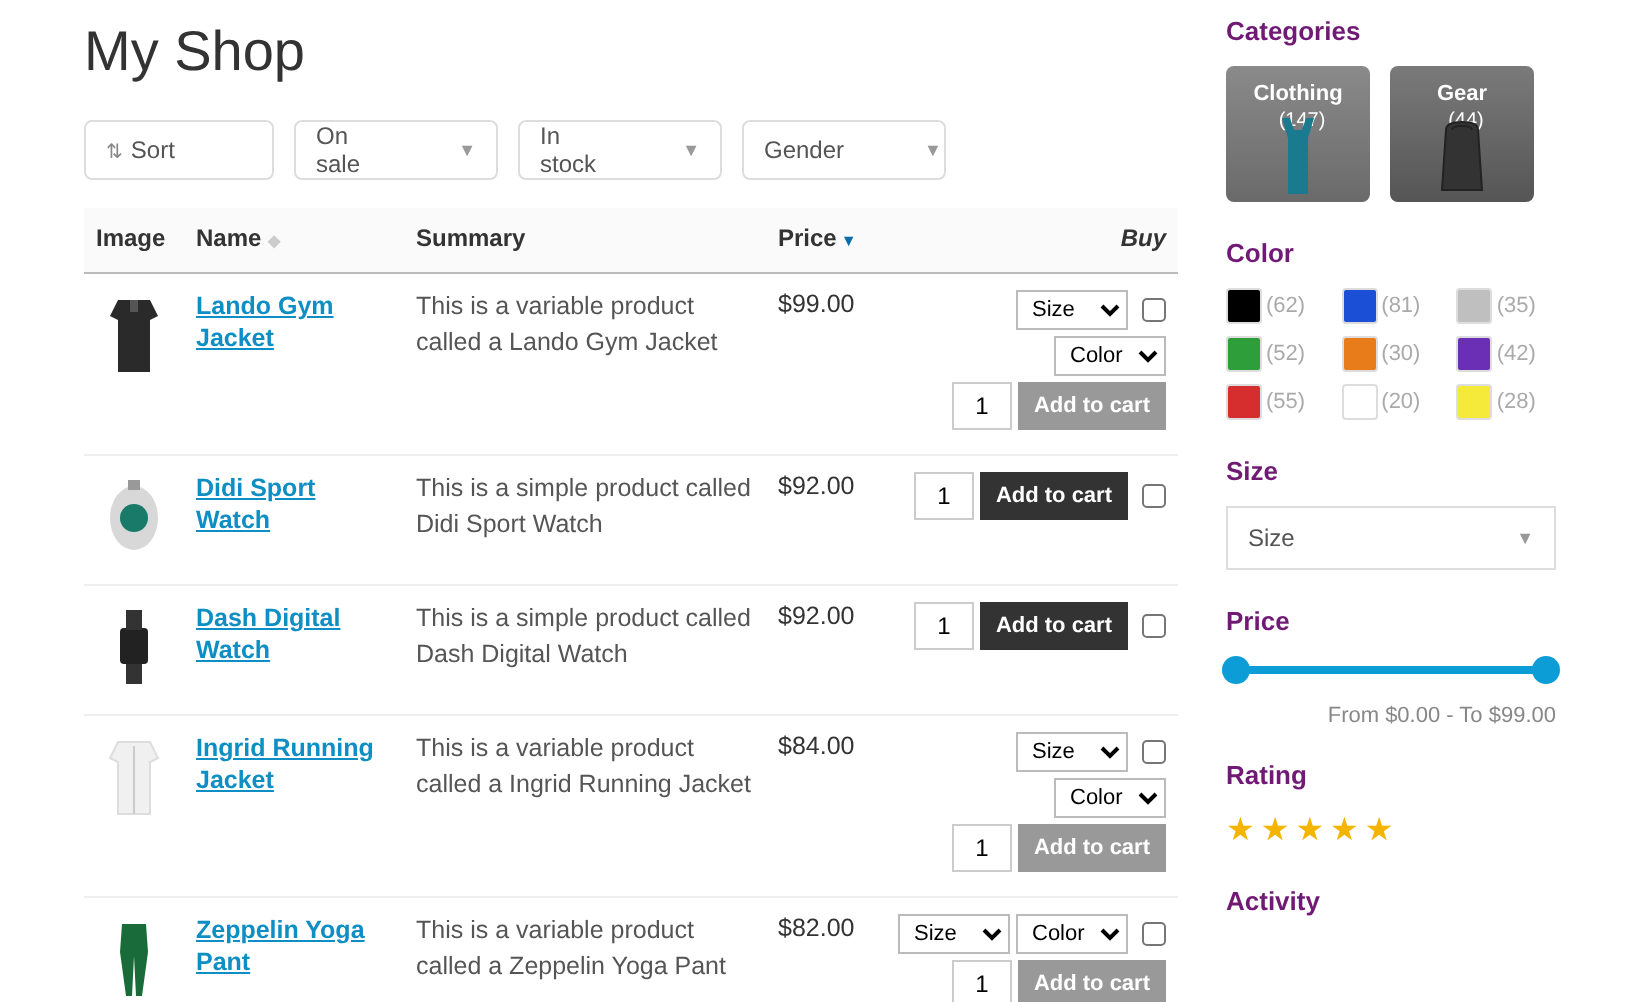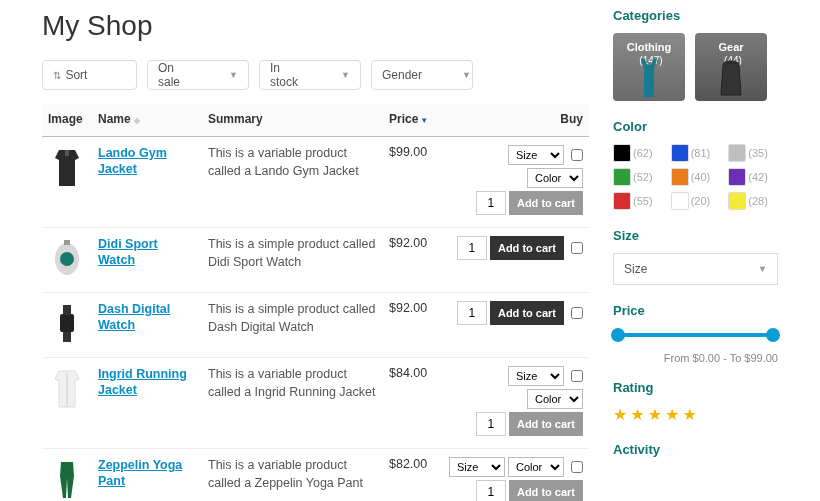--- a/index.html
+++ b/index.html
@@ -11,41 +11,41 @@
 .filters { display: flex; gap: 10px; margin-bottom: 14px; }
 .fbtn { border: 1px solid #ddd; border-radius: 4px; height: 30px; display: flex; align-items: center; justify-content: space-between; padding: 0 10px; font-size: 12px; color: #555; background: #fff; cursor: pointer; }
 .fbtn.sort { width: 95px; }
 .fbtn.drop { width: 102px; gap: 40px; }
 .sorticon { font-size: 10px; margin-right: 4px; color: #888; }
 .chev { font-size: 9px; color: #999; }
 table { width: 100%; border-collapse: collapse; }
 thead th { text-align: left; font-size: 12px; font-weight: 700; color: #333; padding: 8px 6px 10px; border-bottom: 1px solid #bbb; background: #fafafa; }
 thead th.price { color: #333; }
 .pricesort { color: #0a6ea8; font-size: 8px; margin-left: 2px; }
-thead th.buy { text-align: right; }
+thead th.buy { text-align: right; font-style: italic; }
 tbody td { padding: 8px 6px 12px; border-bottom: 1px solid #eee; vertical-align: top; font-size: 12.5px; }
 td.img { width: 50px; }
 .thumb { width: 38px; height: 44px; display: flex; align-items: center; justify-content: center; }
 .thumb svg { width: 36px; height: 42px; }
 td.name { width: 110px; }
 td.name a { color: #0d8ec4; text-decoration: underline; font-weight: 700; font-size: 12.5px; line-height: 1.3; }
 td.sum { color: #555; line-height: 1.4; }
 td.pr { width: 60px; color: #333; margin-top: 29px; }
 td.bcell { width: 135px; }
 .buybox { display: flex; flex-direction: column; align-items: flex-end; gap: 3px; }
 .selrow { display: flex; gap: 3px; justify-content: flex-end; align-items: center; width: 100%; }
 .sel { border: 1px solid #bbb; height: 20px; font-size: 11px; padding: 0 3px; background: #fff; cursor: pointer; }
 .sel.s1 { width: 56px; }
 .sel.s2 { width: 56px; }
 .qty { width: 30px; height: 24px; border: 1px solid #ccc; text-align: center; font-size: 12px; }
 .addc { height: 24px; padding: 0 8px; font-size: 11px; font-weight: 600; border: none; cursor: pointer; color: #fff; }
 .addc.dk { background: #333; }
 .addc.gy { background: #999; }
 .cbx { width: 12px; height: 12px; margin-left: 4px; }
-.side h3 { font-size: 13px; font-weight: 700; color: #0f766e; margin-bottom: 10px; }
+.side h3 { font-size: 13px; font-weight: 700; color: #701a75; margin-bottom: 10px; }
 .cats { display: flex; gap: 10px; margin-bottom: 18px; }
 .cat { width: 72px; height: 68px; border-radius: 4px; position: relative; overflow: hidden; cursor: pointer; background: #888; }
 .cat.cloth { background: linear-gradient(#8a8a8a,#6a6a6a); }
 .cat.gear { background: linear-gradient(#7a7a7a,#555); }
 .catlbl { position: absolute; top: 8px; left: 0; right: 0; text-align: center; color: #fff; font-size: 11px; font-weight: 700; }
 .catcnt { position: absolute; top: 22px; left: 4px; right: 0; text-align: center; color: #fff; font-size: 10px; }
 .colors { display: grid; grid-template-columns: repeat(3, 1fr); gap: 6px 8px; margin-bottom: 18px; }
 .cw { display: flex; align-items: center; gap: 2px; cursor: pointer; }
 .sw { width: 18px; height: 18px; border-radius: 2px; border: 1px solid #ddd; }
 .ccnt { font-size: 11px; color: #aaa; }
@@ -257,21 +257,21 @@
         <div class="cw">
           <span class="sw" style="background:#bfbfbf"></span>
           <span class="ccnt">(35)</span>
         </div>
         <div class="cw">
           <span class="sw" style="background:#2e9e3b"></span>
           <span class="ccnt">(52)</span>
         </div>
         <div class="cw">
           <span class="sw" style="background:#e87b1a"></span>
-          <span class="ccnt">(40)</span>
+          <span class="ccnt">(30)</span>
         </div>
         <div class="cw">
           <span class="sw" style="background:#6a2fb5"></span>
           <span class="ccnt">(42)</span>
         </div>
         <div class="cw">
           <span class="sw" style="background:#d62e2e"></span>
           <span class="ccnt">(55)</span>
         </div>
         <div class="cw">

